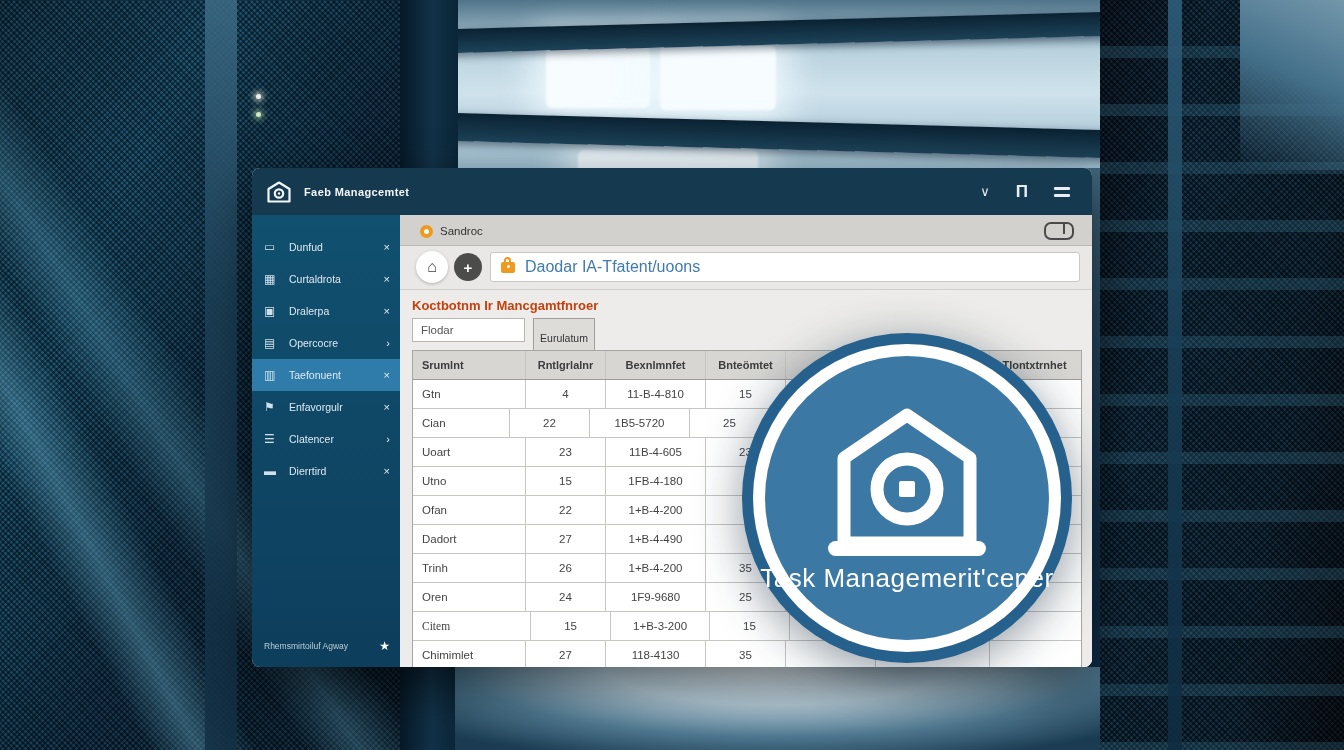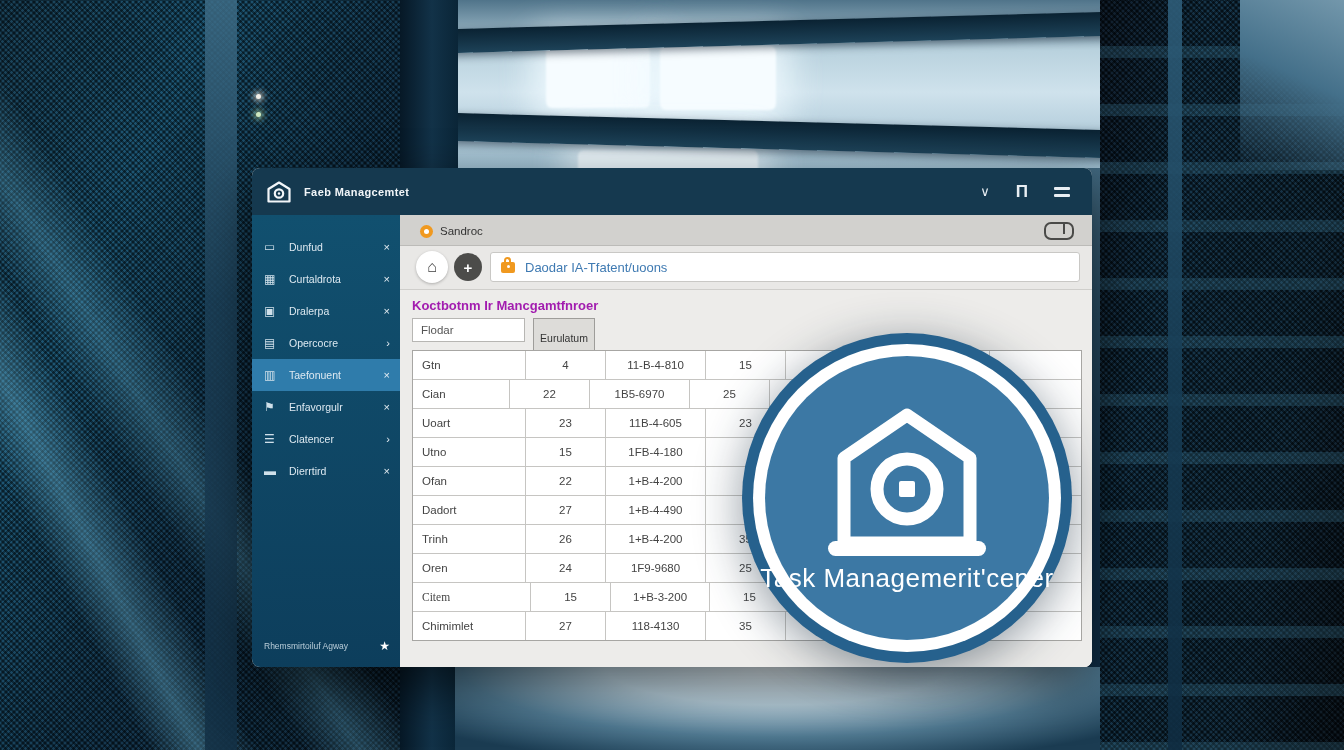--- a/index.html
+++ b/index.html
@@ -94,24 +94,24 @@
     box-shadow:0 1px 3px rgba(0,0,0,.25);display:flex;align-items:center;justify-content:center;
     color:#3c3c3c;font-size:16px;cursor:pointer;}
   .nav-ball{position:absolute;left:54px;top:7px;width:28px;height:28px;border-radius:50%;background:#4c4c4a;
     display:flex;align-items:center;justify-content:center;color:#fff;font-size:15px;font-weight:700;cursor:pointer;}
   .addressbar{position:absolute;left:90px;top:6px;width:590px;height:30px;background:#fff;border:1px solid #c9c8c5;
     border-radius:3px;box-sizing:border-box;display:flex;align-items:center;padding:0 10px;gap:10px;cursor:text;}
   .lock{width:14px;height:11px;background:#f0991f;border-radius:2px;position:relative;flex:0 0 auto;}
   .lock:before{content:"";position:absolute;top:-5px;left:2.5px;width:7px;height:6px;border:2px solid #f0991f;
     border-bottom:none;border-radius:4px 4px 0 0;box-sizing:border-box;}
   .lock:after{content:"";position:absolute;left:5.5px;top:3.5px;width:3px;height:3px;border-radius:50%;background:#fff;}
-  .addr-text{font-size:13px;color:#3f7ab2;white-space:nowrap;overflow:hidden;}
+  .addr-text{font-size:16px;color:#3f7ab2;white-space:nowrap;overflow:hidden;}
 
   .content{position:absolute;left:0;top:75px;width:692px;height:377px;background:#edecea;}
-  .section-title{position:absolute;left:12px;top:8px;font-size:13px;font-weight:700;color:#a21caf;}
+  .section-title{position:absolute;left:12px;top:8px;font-size:13px;font-weight:700;color:#c2410c;}
   .filters{position:absolute;left:12px;top:28px;width:670px;height:24px;}
   .f-input{position:absolute;top:0;height:24px;background:#fff;border:1px solid #b7b6b3;box-sizing:border-box;
     font-size:11.5px;color:#555;display:flex;align-items:center;padding:0 8px;cursor:text;white-space:nowrap;overflow:hidden;}
   .f-kw{left:0;width:113px;}
   .f-btn{position:absolute;left:121px;top:0;width:62px;height:40px;background:#dddcd9;border:1px solid #9e9d9a;
     box-sizing:border-box;font-size:10.5px;color:#333;display:flex;align-items:center;justify-content:center;cursor:pointer;}
   .f-desc{left:191px;width:286px;color:#3f7ab2;}
   .f-extra{left:477px;width:193px;color:#3f7ab2;}
 
   .table{position:absolute;left:12px;top:60px;width:670px;background:#fff;border:1px solid #a7a6a3;box-sizing:border-box;}
@@ -246,33 +246,42 @@
 
     <div class="content">
       <div class="section-title">Koctbotnm Ir Mancgamtfnroer</div>
 
       <div class="filters">
         <div class="f-input f-kw">Flodar</div>
         <div class="f-btn">Eurulatum</div>
       </div>
 
       <div class="table" id="data-table">
+          <div class="trow head">
+            <div class="tcell first" style="width: 113px;">Srumlnt</div>
+            <div class="tcell" style="width: 80px;">Rntlgrlalnr</div>
+            <div class="tcell" style="width: 100px;">Bexnlmnfet</div>
+            <div class="tcell" style="width: 80px;">Bnteömtet</div>
+            <div class="tcell" style="width: 90px;"></div>
+            <div class="tcell" style="width: 114px;">Sontala</div>
+            <div class="tcell" style="width: 89px;">Tlontxtrnhet</div>
+          </div>
           <div class="trow">
             <div class="tcell first" style="width: 113px;">Gtn</div>
             <div class="tcell" style="width: 80px;">4</div>
             <div class="tcell" style="width: 100px;">11-B-4-810</div>
             <div class="tcell" style="width: 80px;">15</div>
             <div class="tcell dim" style="width: 90px;">15</div>
             <div class="tcell dim" style="width: 114px;">103</div>
             <div class="tcell dim" style="width: 89px;"></div>
           </div>
           <div class="trow">
             <div class="tcell first" style="width: 97px;">Cian</div>
             <div class="tcell" style="width: 80px;">22</div>
-            <div class="tcell" style="width: 100px;">1B5-6970</div>
+            <div class="tcell" style="width: 100px;">1B5-5720</div>
             <div class="tcell" style="width: 80px;">25</div>
             <div class="tcell dim" style="width: 90px;">15</div>
             <div class="tcell dim" style="width: 114px;">103</div>
             <div class="tcell dim" style="width: 89px;"></div>
           </div>
           <div class="trow">
             <div class="tcell first" style="width: 113px;">Uoart</div>
             <div class="tcell" style="width: 80px;">23</div>
             <div class="tcell" style="width: 100px;">11B-4-605</div>
             <div class="tcell" style="width: 80px;">23</div>

